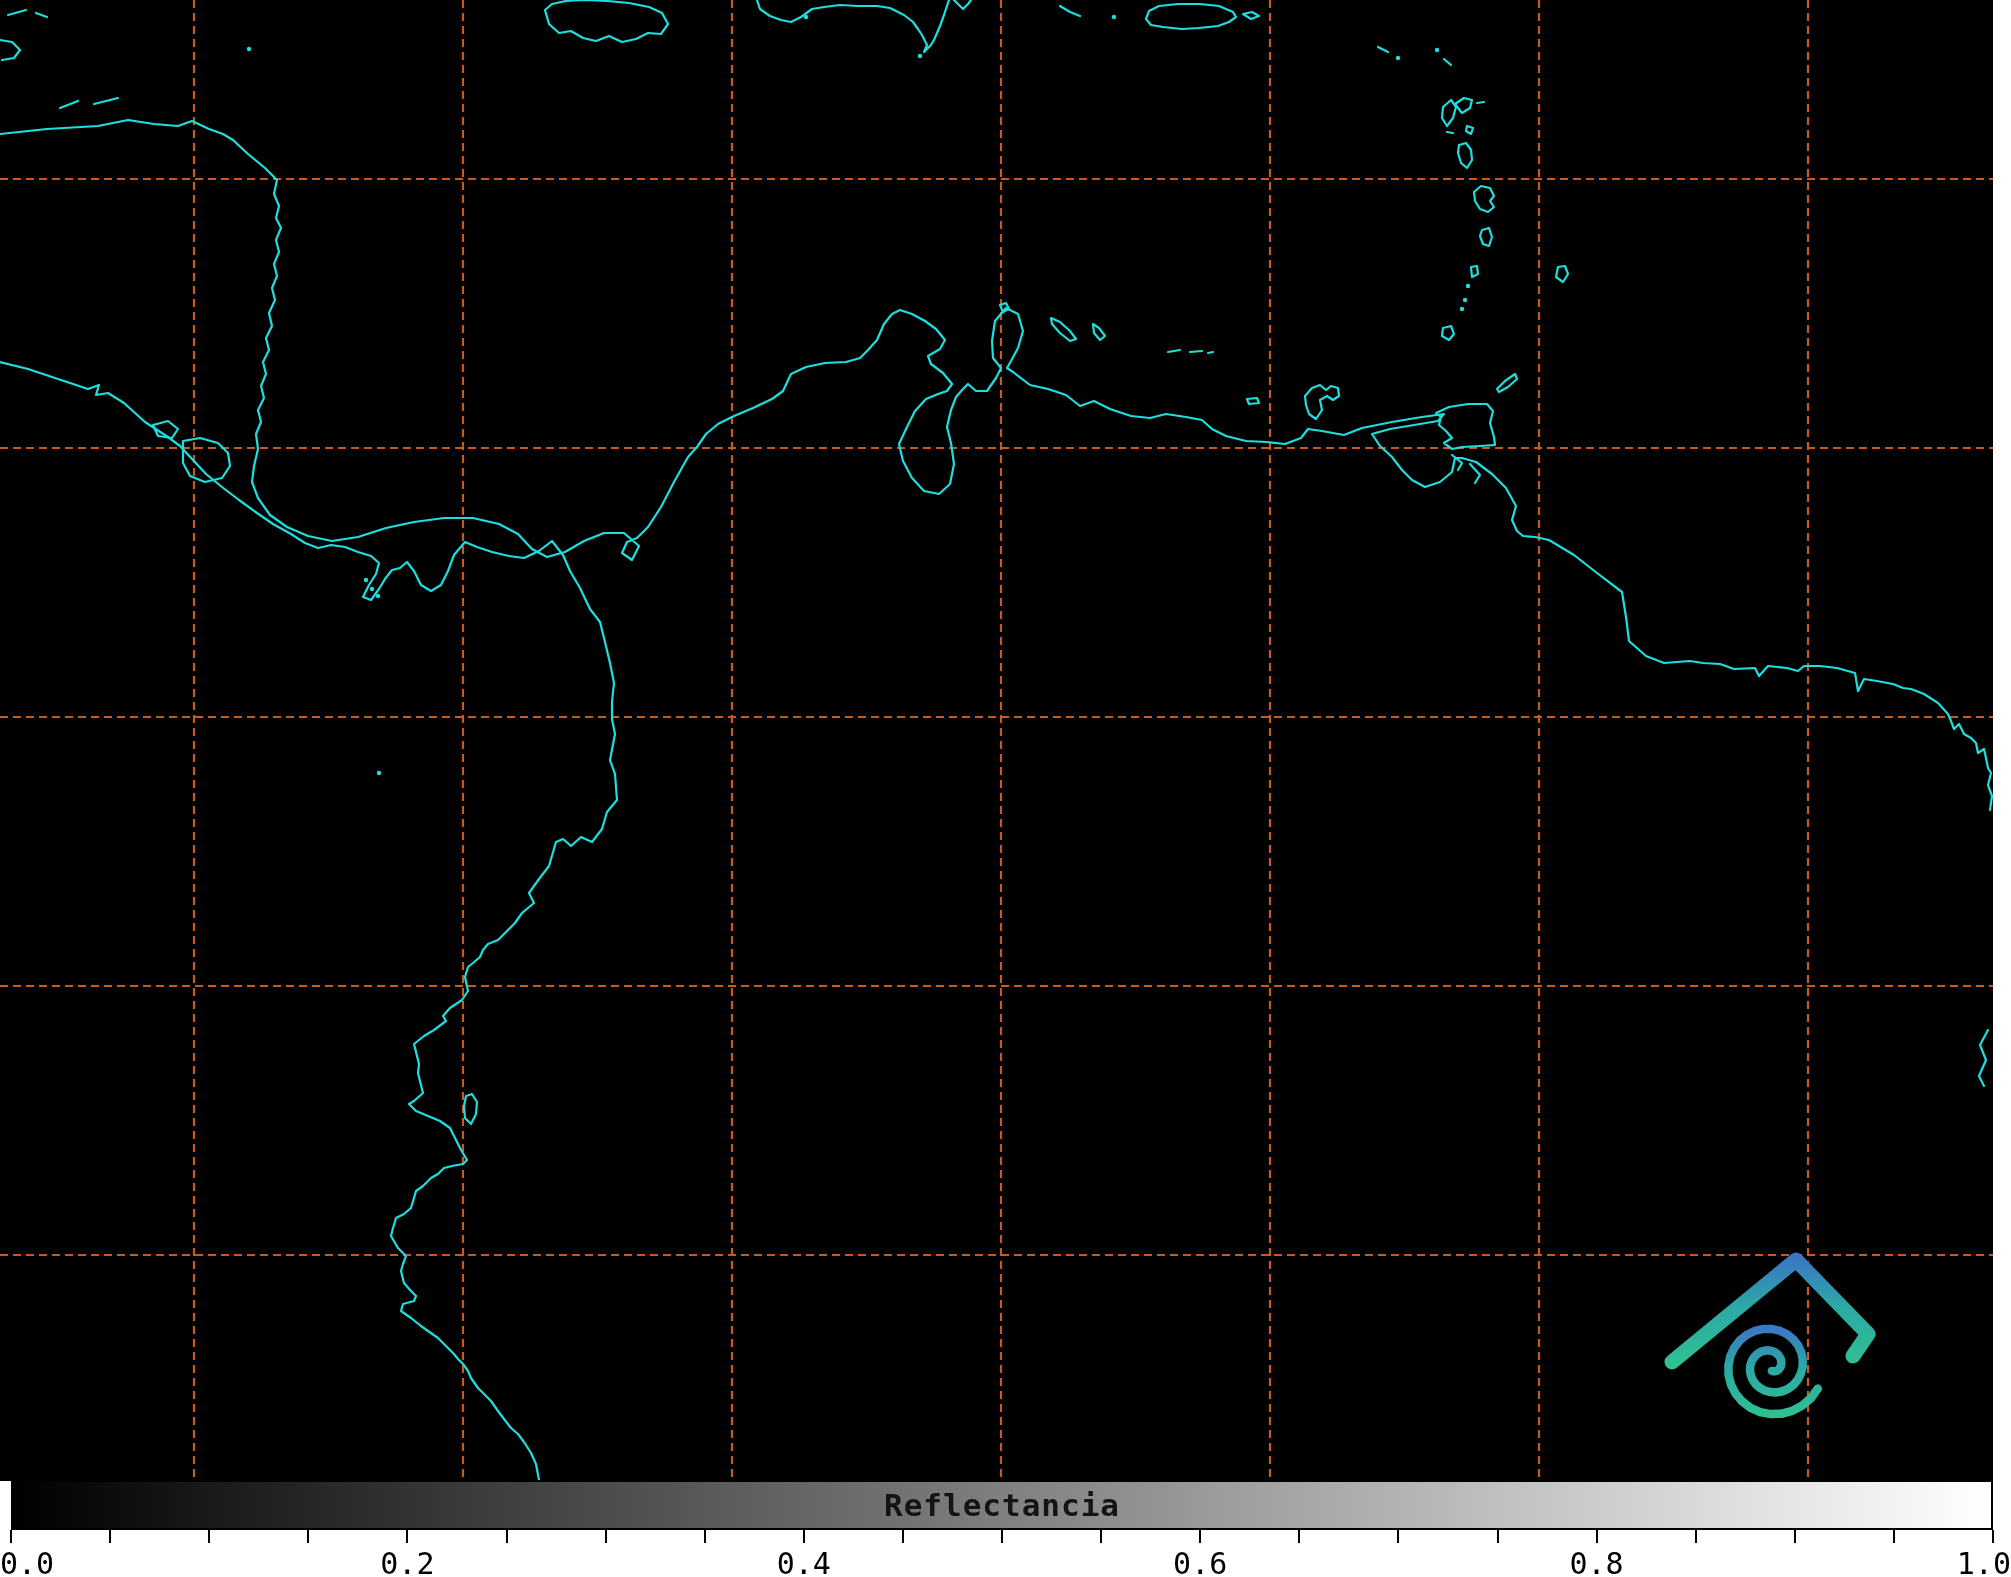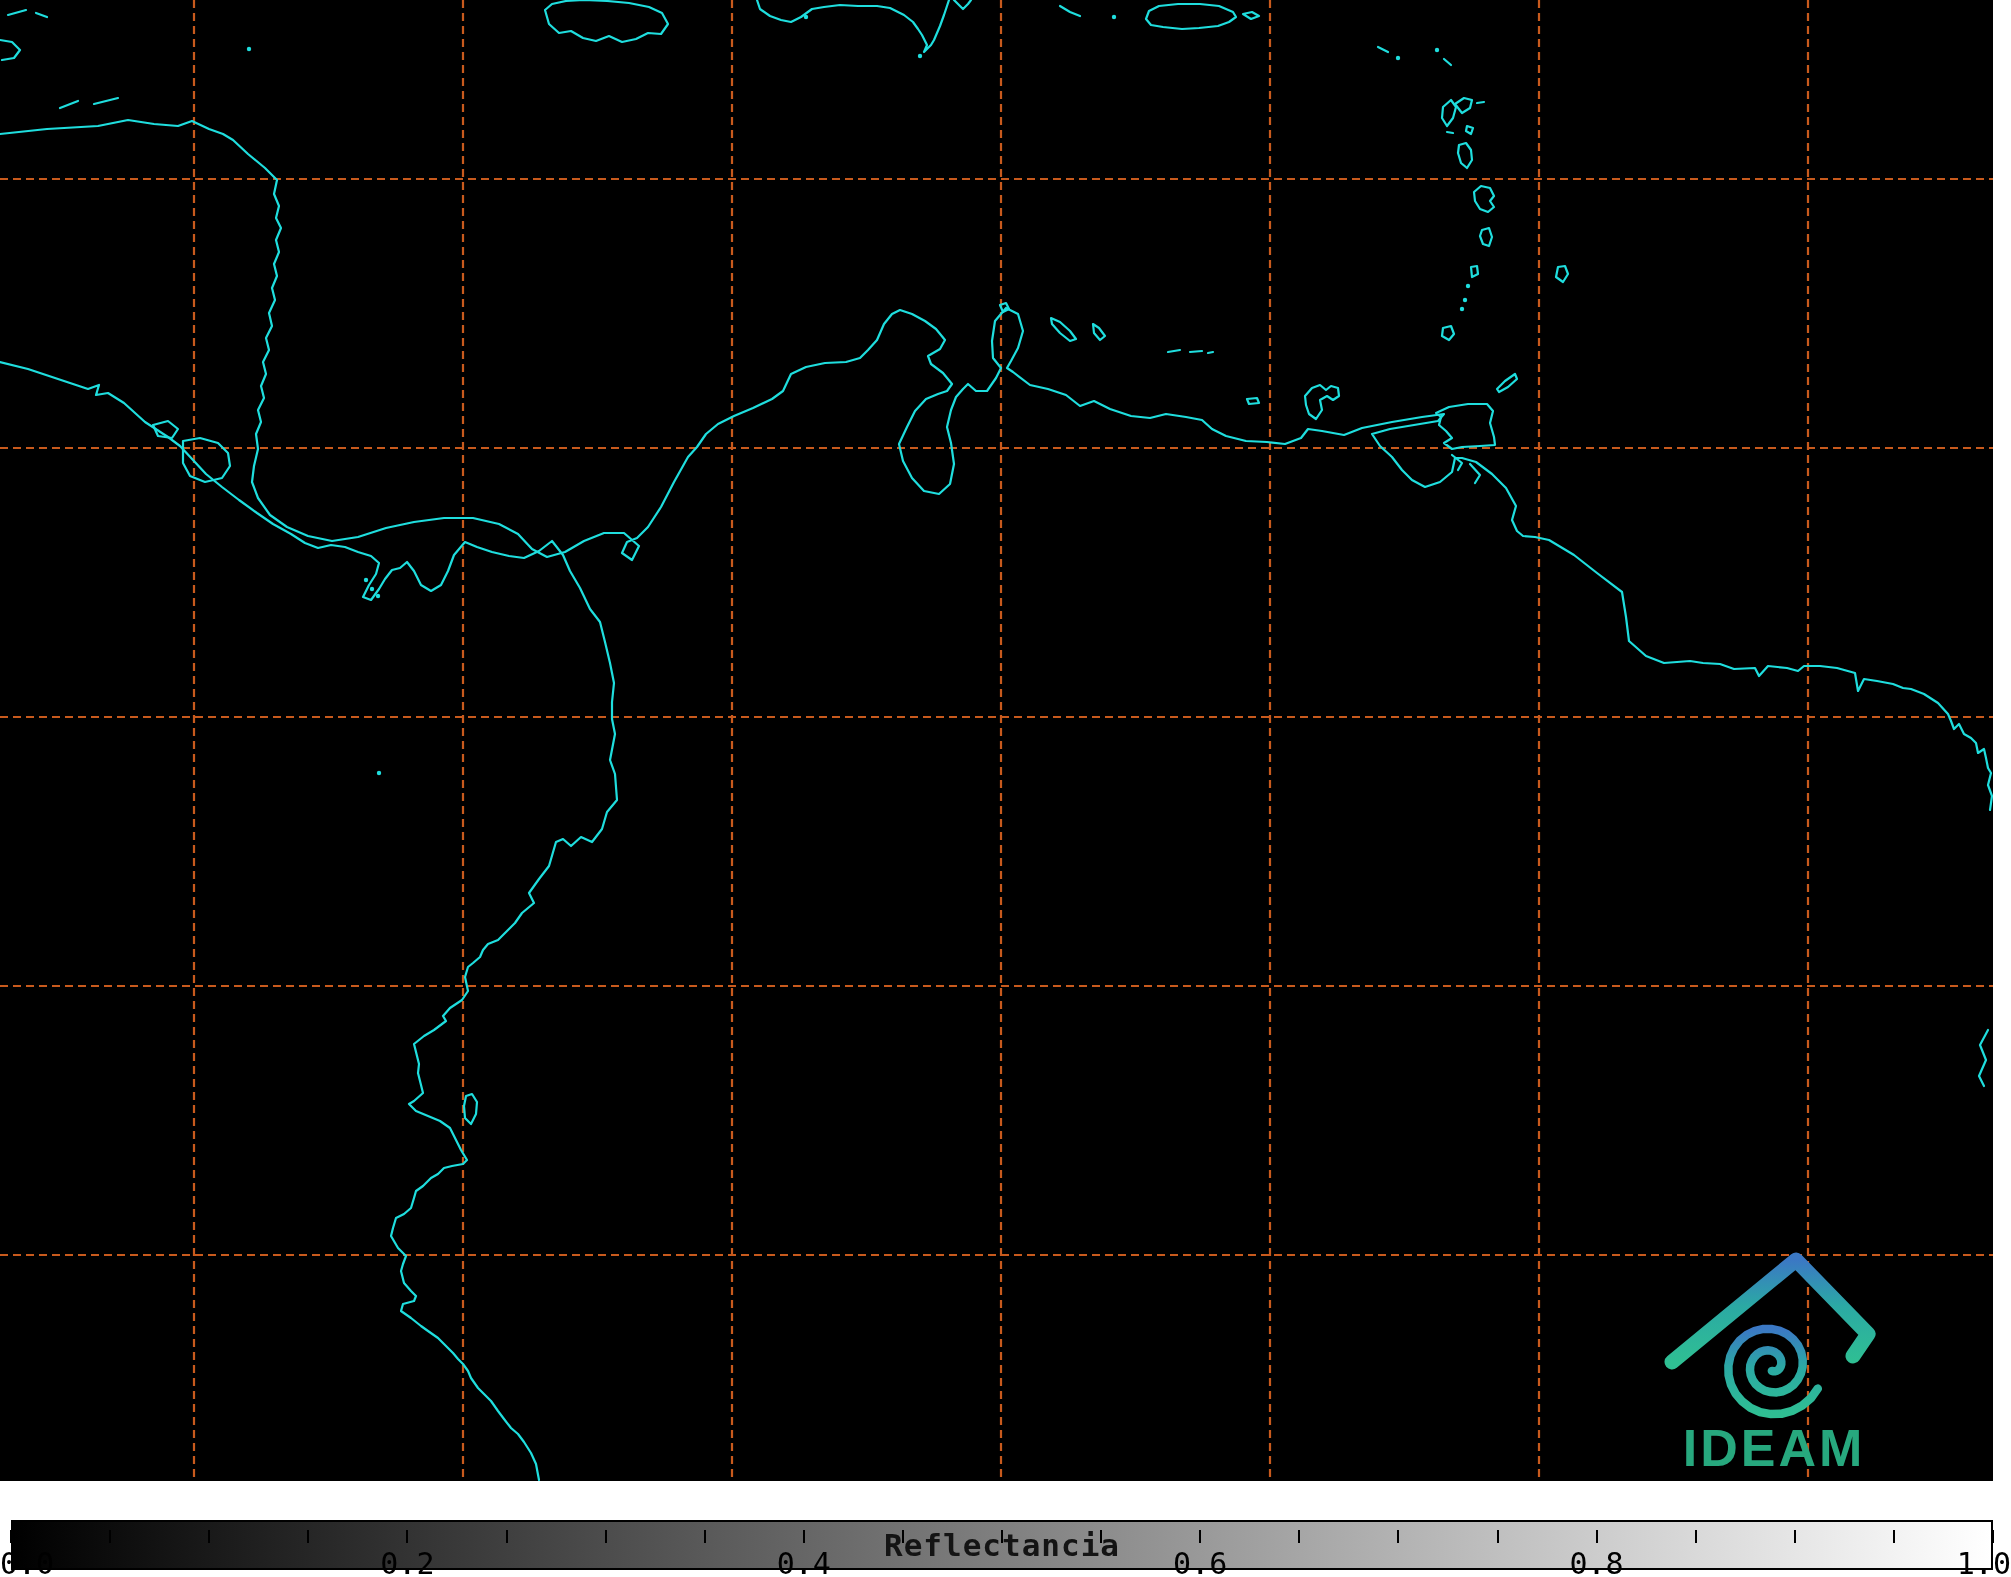--- a/index.html
+++ b/index.html
@@ -13,21 +13,20 @@
   }
   .map svg{position:absolute;left:0;top:0;}
   .map-title{
     position:absolute;left:559px;top:42px;
     font-size:34px;color:#f0f0f0;white-space:pre;letter-spacing:0px;
   }
   .colorbar{
     position:absolute;left:11px;top:1480px;width:1978px;height:46px;
     border:2px solid #000;
     background:linear-gradient(to right,#000000,#ffffff);
-    margin-top:40px;
   }
   .colorbar-label{
     position:absolute;left:0;top:0;width:100%;height:100%;
     display:flex;align-items:center;justify-content:center;
     font-weight:bold;font-size:31px;color:#141414;letter-spacing:1px;
   }
   .tick-row{position:absolute;left:11px;top:1530px;width:1982px;height:47px;}
   .tick{position:absolute;top:0;width:2px;height:13px;background:#000;}
   .tick-label{
     position:absolute;top:16px;font-size:30px;color:#000;white-space:pre;
@@ -119,21 +118,20 @@
         <circle cx="372" cy="589" r="2.2" fill="#1fdede"></circle>
         <circle cx="378" cy="596" r="2.2" fill="#1fdede"></circle>
         <circle cx="379" cy="773" r="2.2" fill="#1fdede"></circle>
         <circle cx="249" cy="49" r="2.2" fill="#1fdede"></circle>
       </g>
     <g id="logo-art">
         <path d="M1672,1362 L1796,1260 L1868,1334 L1853,1356" fill="none" stroke="url(#logograd)" stroke-width="15" stroke-linejoin="round" stroke-linecap="round"></path>
         <path d="M1817.8 1388.6L1811.0 1398.0L1802.3 1405.5L1792.4 1410.8L1781.7 1413.7L1770.8 1414.1L1760.2 1412.1L1750.5 1407.8L1742.2 1401.5L1735.6 1393.7L1731.0 1384.8L1728.6 1375.3L1728.4 1365.6L1730.3 1356.3L1734.2 1347.8L1739.8 1340.5L1746.8 1334.8L1754.7 1330.9L1763.1 1328.9L1771.6 1328.9L1779.7 1330.7L1787.0 1334.2L1793.2 1339.2L1798.0 1345.3L1801.2 1352.2L1802.7 1359.4L1802.6 1366.7L1800.9 1373.5L1797.8 1379.6L1793.5 1384.8L1788.2 1388.7L1782.4 1391.3L1776.3 1392.4L1770.3 1392.1L1764.7 1390.6L1759.7 1387.8L1755.6 1384.2L1752.6 1379.8L1750.7 1375.0L1750.0 1370.1L1750.3 1365.4L1751.8 1361.0L1754.1 1357.2L1757.1 1354.1L1760.5 1351.9L1764.3 1350.7L1768.0 1350.3L1771.6 1350.8L1774.7 1352.1L1777.4 1354.0L1779.4 1356.3L1780.7 1358.9L1781.3 1361.5L1781.3 1364.1L1780.7 1366.4L1779.6 1368.4L1778.2 1369.8L1776.5 1370.8L1774.9 1371.3L1773.3 1371.3L1771.9 1370.9" fill="none" stroke="url(#logograd)" stroke-width="8.5" stroke-linecap="round"></path>
       </g>
   </svg>
-  <div class="logo-text">IDEAM</div>
 </div>
 
 <div class="colorbar">
   <div class="colorbar-label">Reflectancia</div>
 </div>
 <div class="tick-row" id="tick-row">
     <div class="tick" style="left: -1px;"></div>
     <div class="tick-label" style="left: -11px;">0.0</div>
     <div class="tick" style="left: 98.1px;"></div>
     <div class="tick" style="left: 197.2px;"></div>

